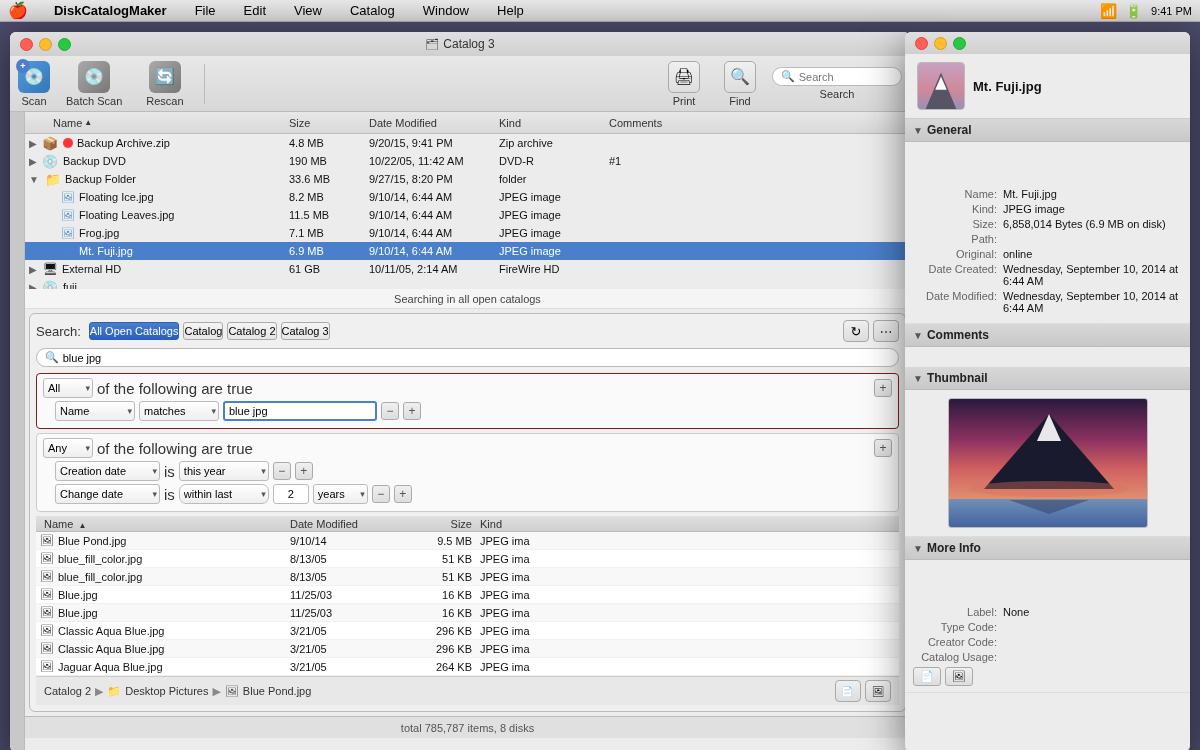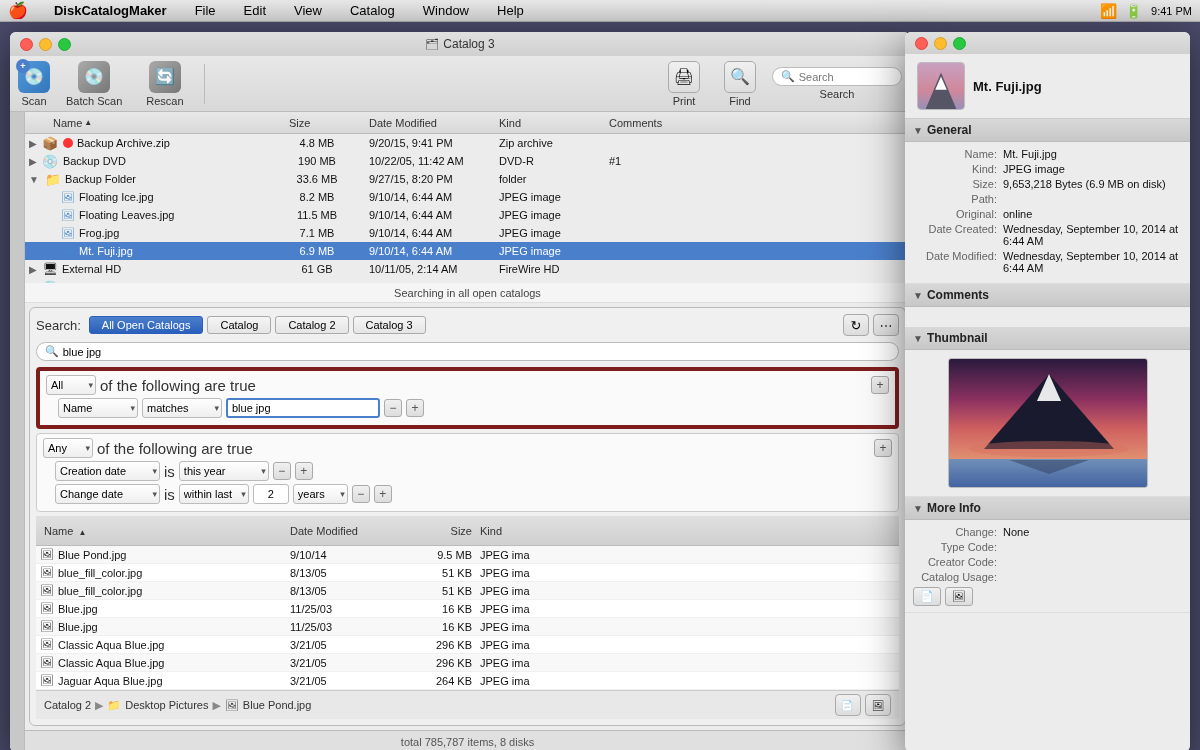--- a/index.html
+++ b/index.html
@@ -213,21 +213,21 @@
     .file-row.selected .file-cell { color: white; }
 
     .file-cell {
       font-size: 11px;
       color: #111;
       overflow: hidden;
       text-overflow: ellipsis;
       white-space: nowrap;
     }
     .fc-name { width: 260px; display: flex; align-items: center; gap: 4px; }
-    .fc-size { width: 80px; text-align: center; padding-right: 24px; }
+    .fc-size { width: 80px; text-align: left; padding-right: 24px; }
     .fc-date { width: 130px; }
     .fc-kind { width: 110px; }
     .fc-comments { flex: 1; }
 
     .file-icon { font-size: 13px; flex-shrink: 0; }
     .disc-icon { color: #888; font-size: 13px; }
     .folder-icon { color: #e8a020; font-size: 13px; }
     .img-icon { color: #4488cc; font-size: 11px; }
     .tree-toggle { cursor: pointer; color: #666; font-size: 10px; margin-right: 2px; }
 
@@ -241,21 +241,21 @@
     .search-panel {
       background: #f0f0f0;
       border: 1px solid #bbb;
       border-radius: 6px;
       margin: 4px;
       padding: 6px;
     }
     .search-label { font-size: 13px; color: #333; margin-right: 4px; }
     .search-tab {
       font-size: 11px;
-      padding: 2px 12px;
+      padding: 2px 0;
       border: 1px solid #aaa;
       border-radius: 3px;
       background: linear-gradient(to bottom, #f5f5f5, #e5e5e5);
       cursor: pointer;
     }
     .search-tab.active {
       background: linear-gradient(to bottom, #4a7fcb, #2a5fbb);
       color: white;
       border-color: #2a5fbb;
     }
@@ -351,21 +351,21 @@
       overflow: hidden;
       display: flex;
       flex-direction: column;
     }
     .results-col-headers {
       background: linear-gradient(to bottom, #e0e0e0, #d0d0d0);
       border-bottom: 1px solid #bbb;
       display: flex;
       align-items: center;
       padding: 0 4px;
-      height: 30px;
+      height: 16px;
       flex-shrink: 0;
     }
     .results-col { font-size: 11px; color: #333; font-weight: 500; }
     .rc-name { width: 250px; padding-left: 4px; }
     .rc-date { width: 120px; }
     .rc-size { width: 70px; text-align: right; padding-right: 8px; }
     .rc-kind { flex: 1; }
 
     .results-list {
       overflow-y: auto;
@@ -463,20 +463,21 @@
       background: linear-gradient(to bottom, #d8d8d8, #c8c8c8);
       border-bottom: 1px solid #bbb;
       cursor: pointer;
     }
     .section-toggle { font-size: 10px; color: #555; }
     .section-title { font-size: 12px; font-weight: 600; color: #222; }
 
     .info-table {
       padding: 6px 8px;
       border-bottom: 1px solid #ddd;
+      margin-top: 40px;
     }
     .info-row {
       display: flex;
       margin-bottom: 3px;
       font-size: 11px;
     }
     .info-label {
       width: 90px;
       color: #666;
       font-weight: 500;
@@ -762,21 +763,21 @@
             </div>
           </div>
 
           <div style="display:flex;align-items:center;gap:4px;margin-bottom:6px;">
             <div class="search-input-box">
               <span style="color:#aaa;font-size:11px;">🔍</span>
               <input type="text" value="blue jpg" style="border: none; outline: none; font-size: 11px; flex: 1 1 0%; background: transparent;">
             </div>
           </div>
 
-          <div style="border:4px solid #7f1d1d;border-radius:4px;background:#fafafa;padding:4px 6px;margin-bottom:4px;">
+          <div style="border:1px solid #7f1d1d;border-radius:4px;background:#fafafa;padding:4px 6px;margin-bottom:4px;">
             <div class="criteria-row">
               <div class="select-wrapper">
                 <select class="select-box" style="width:50px;">
                   <option>All</option>
                   <option>Any</option>
                 </select>
               </div>
               <span class="criteria-text">of the following are true</span>
               <button class="criteria-btn" style="margin-left:auto;">+</button>
             </div>
@@ -827,21 +828,21 @@
             </div>
 
             <div class="criteria-row" style="padding-left:12px;">
               <div class="select-wrapper">
                 <select class="select-box" style="width:105px;">
                   <option>Change date</option>
                 </select>
               </div>
               <span class="criteria-text">is</span>
               <div class="select-wrapper">
-                <select class="select-box" style="width:70px;">
+                <select class="select-box" style="width:90px;border-radius:7px;">
                   <option>within last</option>
                 </select>
               </div>
               <input class="num-input" type="text" value="2" style="">
               <div class="select-wrapper">
                 <select class="select-box" style="width:55px;">
                   <option>years</option>
                 </select>
               </div>
               <button class="criteria-btn">−</button>
@@ -1014,21 +1015,21 @@
       <div class="info-row">
         <span class="info-label">Name:</span>
         <span class="info-value">Mt. Fuji.jpg</span>
       </div>
       <div class="info-row">
         <span class="info-label">Kind:</span>
         <span class="info-value">JPEG image</span>
       </div>
       <div class="info-row">
         <span class="info-label">Size:</span>
-        <span class="info-value">9,653,218 Bytes (6.9 MB on disk)</span>
+        <span class="info-value">6,858,014 Bytes (6.9 MB on disk)</span>
       </div>
       <div class="info-row">
         <span class="info-label">Path:</span>
       </div>
       <div class="info-row">
         <span class="info-label">Original:</span>
         <span class="info-value">online</span>
       </div>
       <div class="info-row">
         <span class="info-label">Date Created:</span>
@@ -1081,21 +1082,21 @@
         </svg>
       </div>
     </div>
 
     <div class="section-header">
       <span class="section-toggle">▼</span>
       <span class="section-title">More Info</span>
     </div>
     <div class="info-table">
       <div class="info-row">
-        <span class="info-label">Change:</span>
+        <span class="info-label">Label:</span>
         <span class="info-value">None</span>
       </div>
       <div class="info-row">
         <span class="info-label">Type Code:</span>
         <span class="info-value"></span>
       </div>
       <div class="info-row">
         <span class="info-label">Creator Code:</span>
         <span class="info-value"></span>
       </div>

